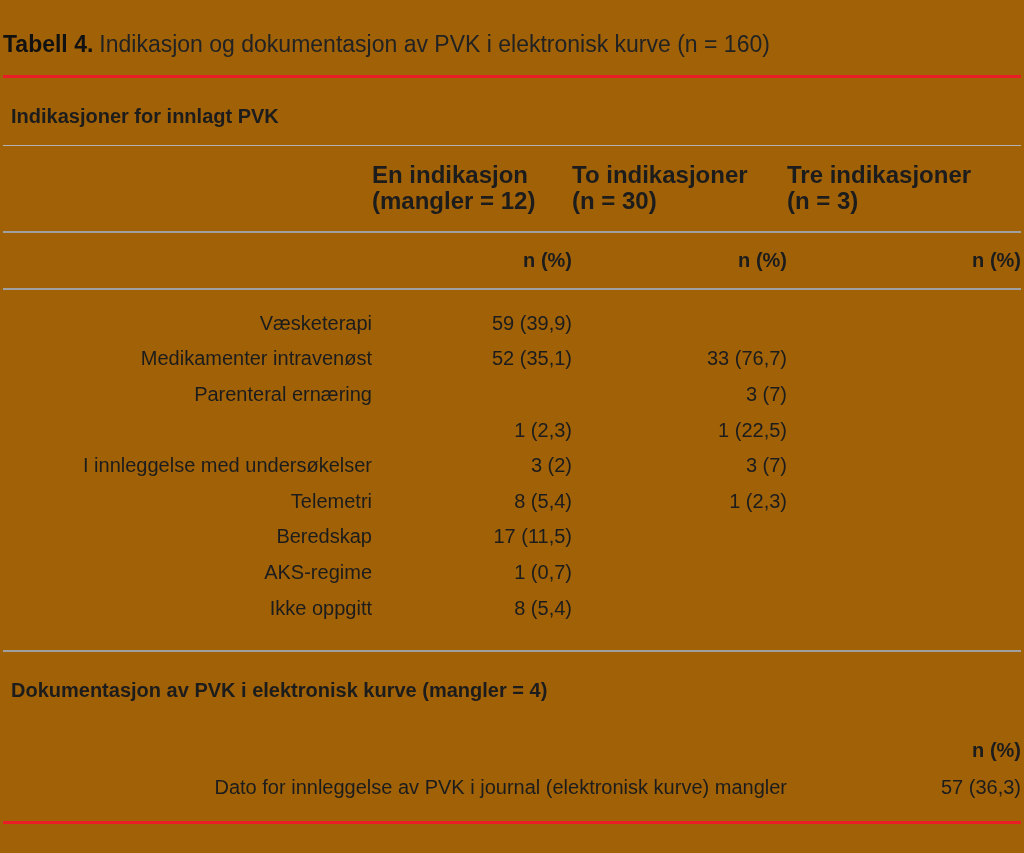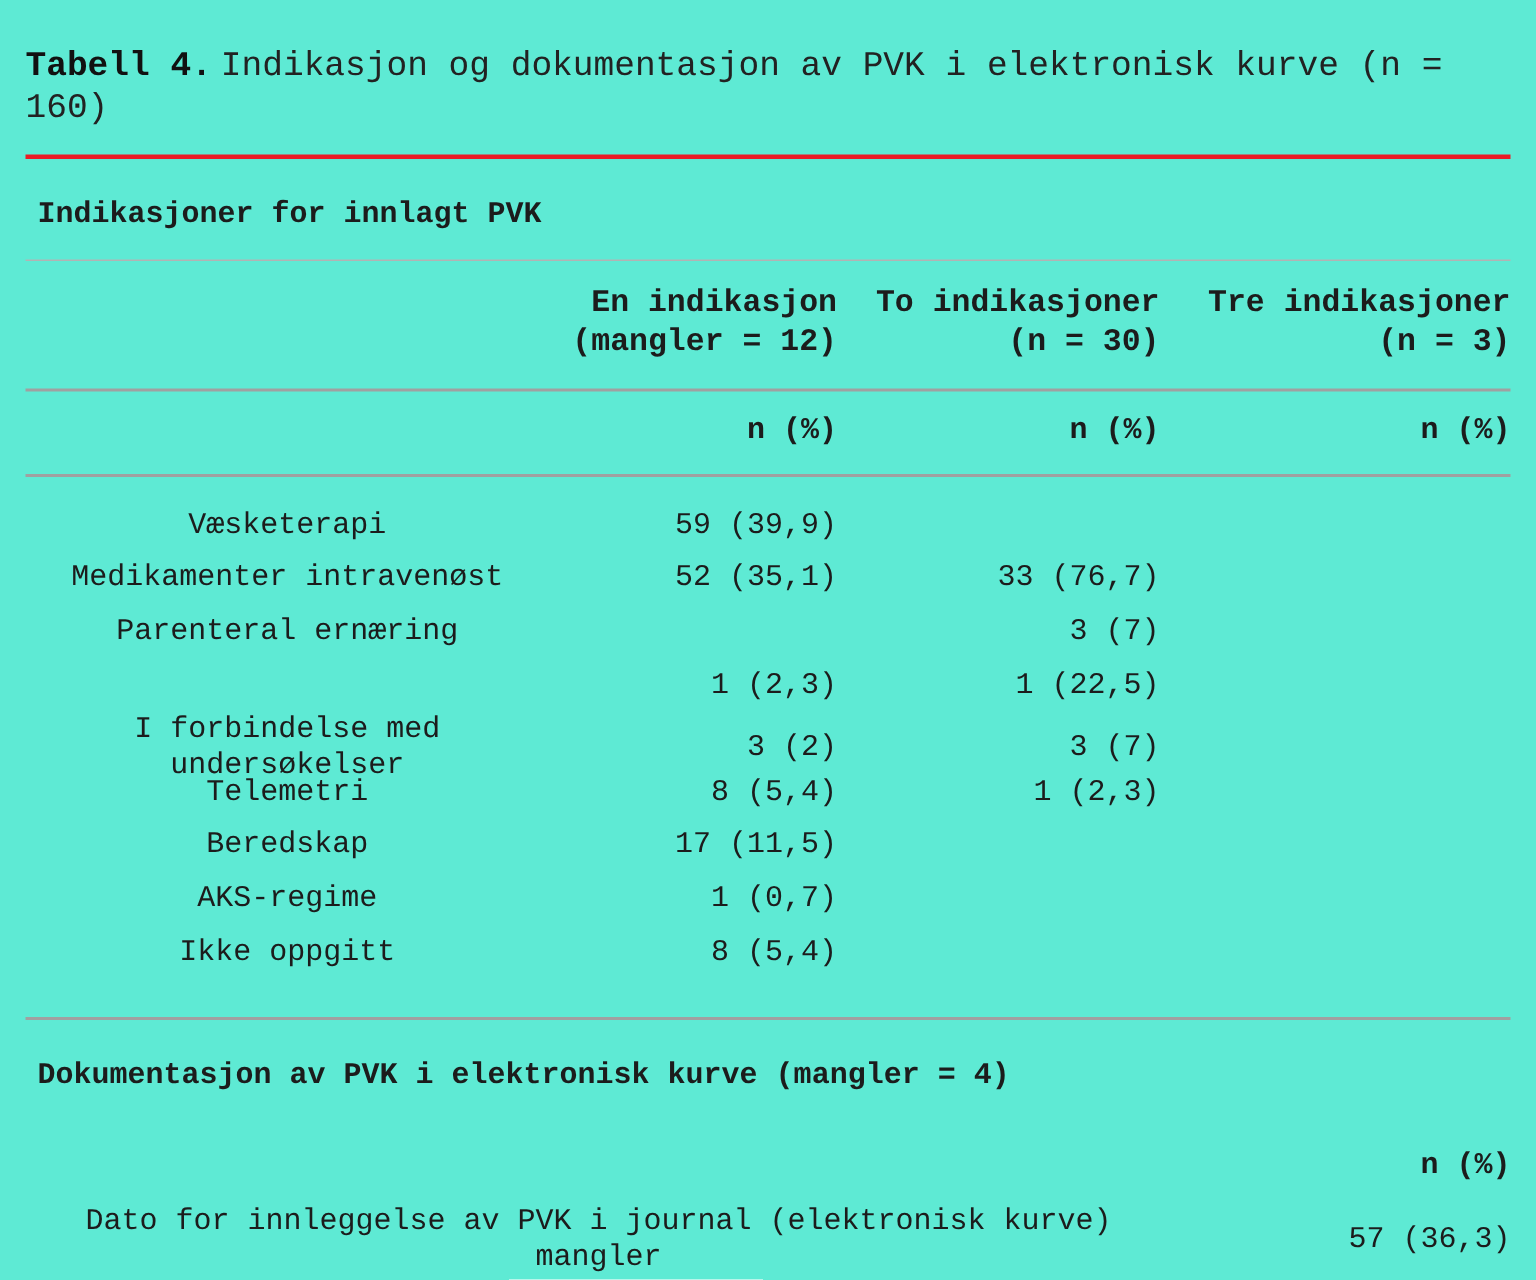--- a/index.html
+++ b/index.html
@@ -1,43 +1,43 @@
 <!DOCTYPE html>
 <html><head>
 <meta charset="utf-8">
 <style>
   html,body{margin:0;padding:0;background:#ffffff;}
   .page{
     position:relative;
     width:1024px;height:853px;
     box-sizing:border-box;
-    padding:0 17px;
-    background:#5eead4;
-    font-family:Liberation Mono, monospace;
+    padding:0 3px;
+    background:#a16207;
+    font-family:Liberation Sans, sans-serif;
     color:#1c1c1c;
     overflow:hidden;
   }
   .title{margin-top:30px;font-size:23px;line-height:28px;color:#222;}
   .title b{color:#111;margin-right:6px;}
   .rule{width:100%;border:0;}
   .rule-red{height:3px;background:#ea1c25;margin-top:17px;}
   .rule-thin{height:1px;background:#b3b3b3;margin-top:17px;}
   .rule-mid{height:2px;background:#a0a0a0;}
   .sect-head{font-weight:bold;font-size:20px;line-height:24px;padding-left:8px;margin-top:26px;}
   .grid{display:grid;grid-template-columns:1fr 200px 215px 234px;align-items:center;}
   .chead{margin-top:16px;}
-  .chead .colhead{font-weight:bold;font-size:21px;line-height:26px;text-align:right;}
+  .chead .colhead{font-weight:bold;font-size:24px;line-height:26px;text-align:left;}
   .chead + .rule-mid{margin-top:17px;}
   .unitrow{margin-top:15px;}
   .unitrow .unit{font-weight:bold;font-size:20px;line-height:24px;text-align:right;}
   .unitrow + .rule-mid{margin-top:16px;}
   .rows{margin-top:15px;}
   .trow{display:grid;grid-template-columns:1fr 200px 215px 234px;align-items:center;height:35.6px;}
   .cell{font-size:20px;line-height:24px;}
-  .cell.label{text-align:center;padding-left:8px;}
+  .cell.label{text-align:right;padding-left:8px;}
   .cell.num{text-align:right;}
   .rows-end-rule{margin-top:25px;}
   .doc-unit{font-weight:bold;font-size:20px;line-height:24px;text-align:right;margin-top:36px;}
   .doc-row{display:grid;grid-template-columns:1fr 234px;align-items:center;margin-top:13px;}
   .rule-red-bottom{margin-top:22px;}
 </style>
 </head>
 <body>
 
 <div class="page">
@@ -97,21 +97,21 @@
       <div class="cell num"></div>
       <div class="cell num">3 (7)</div>
       <div class="cell num"></div>
     </div>
     <div class="trow">
       <div class="cell num"></div>
       <div class="cell num">1 (2,3)</div>
       <div class="cell num">1 (22,5)</div>
     </div>
     <div class="trow">
-      <div class="cell label">I forbindelse med undersøkelser</div>
+      <div class="cell label">I innleggelse med undersøkelser</div>
       <div class="cell num">3 (2)</div>
       <div class="cell num">3 (7)</div>
     </div>
     <div class="trow">
       <div class="cell label">Telemetri</div>
       <div class="cell num">8 (5,4)</div>
       <div class="cell num">1 (2,3)</div>
       <div class="cell num"></div>
     </div>
     <div class="trow">

